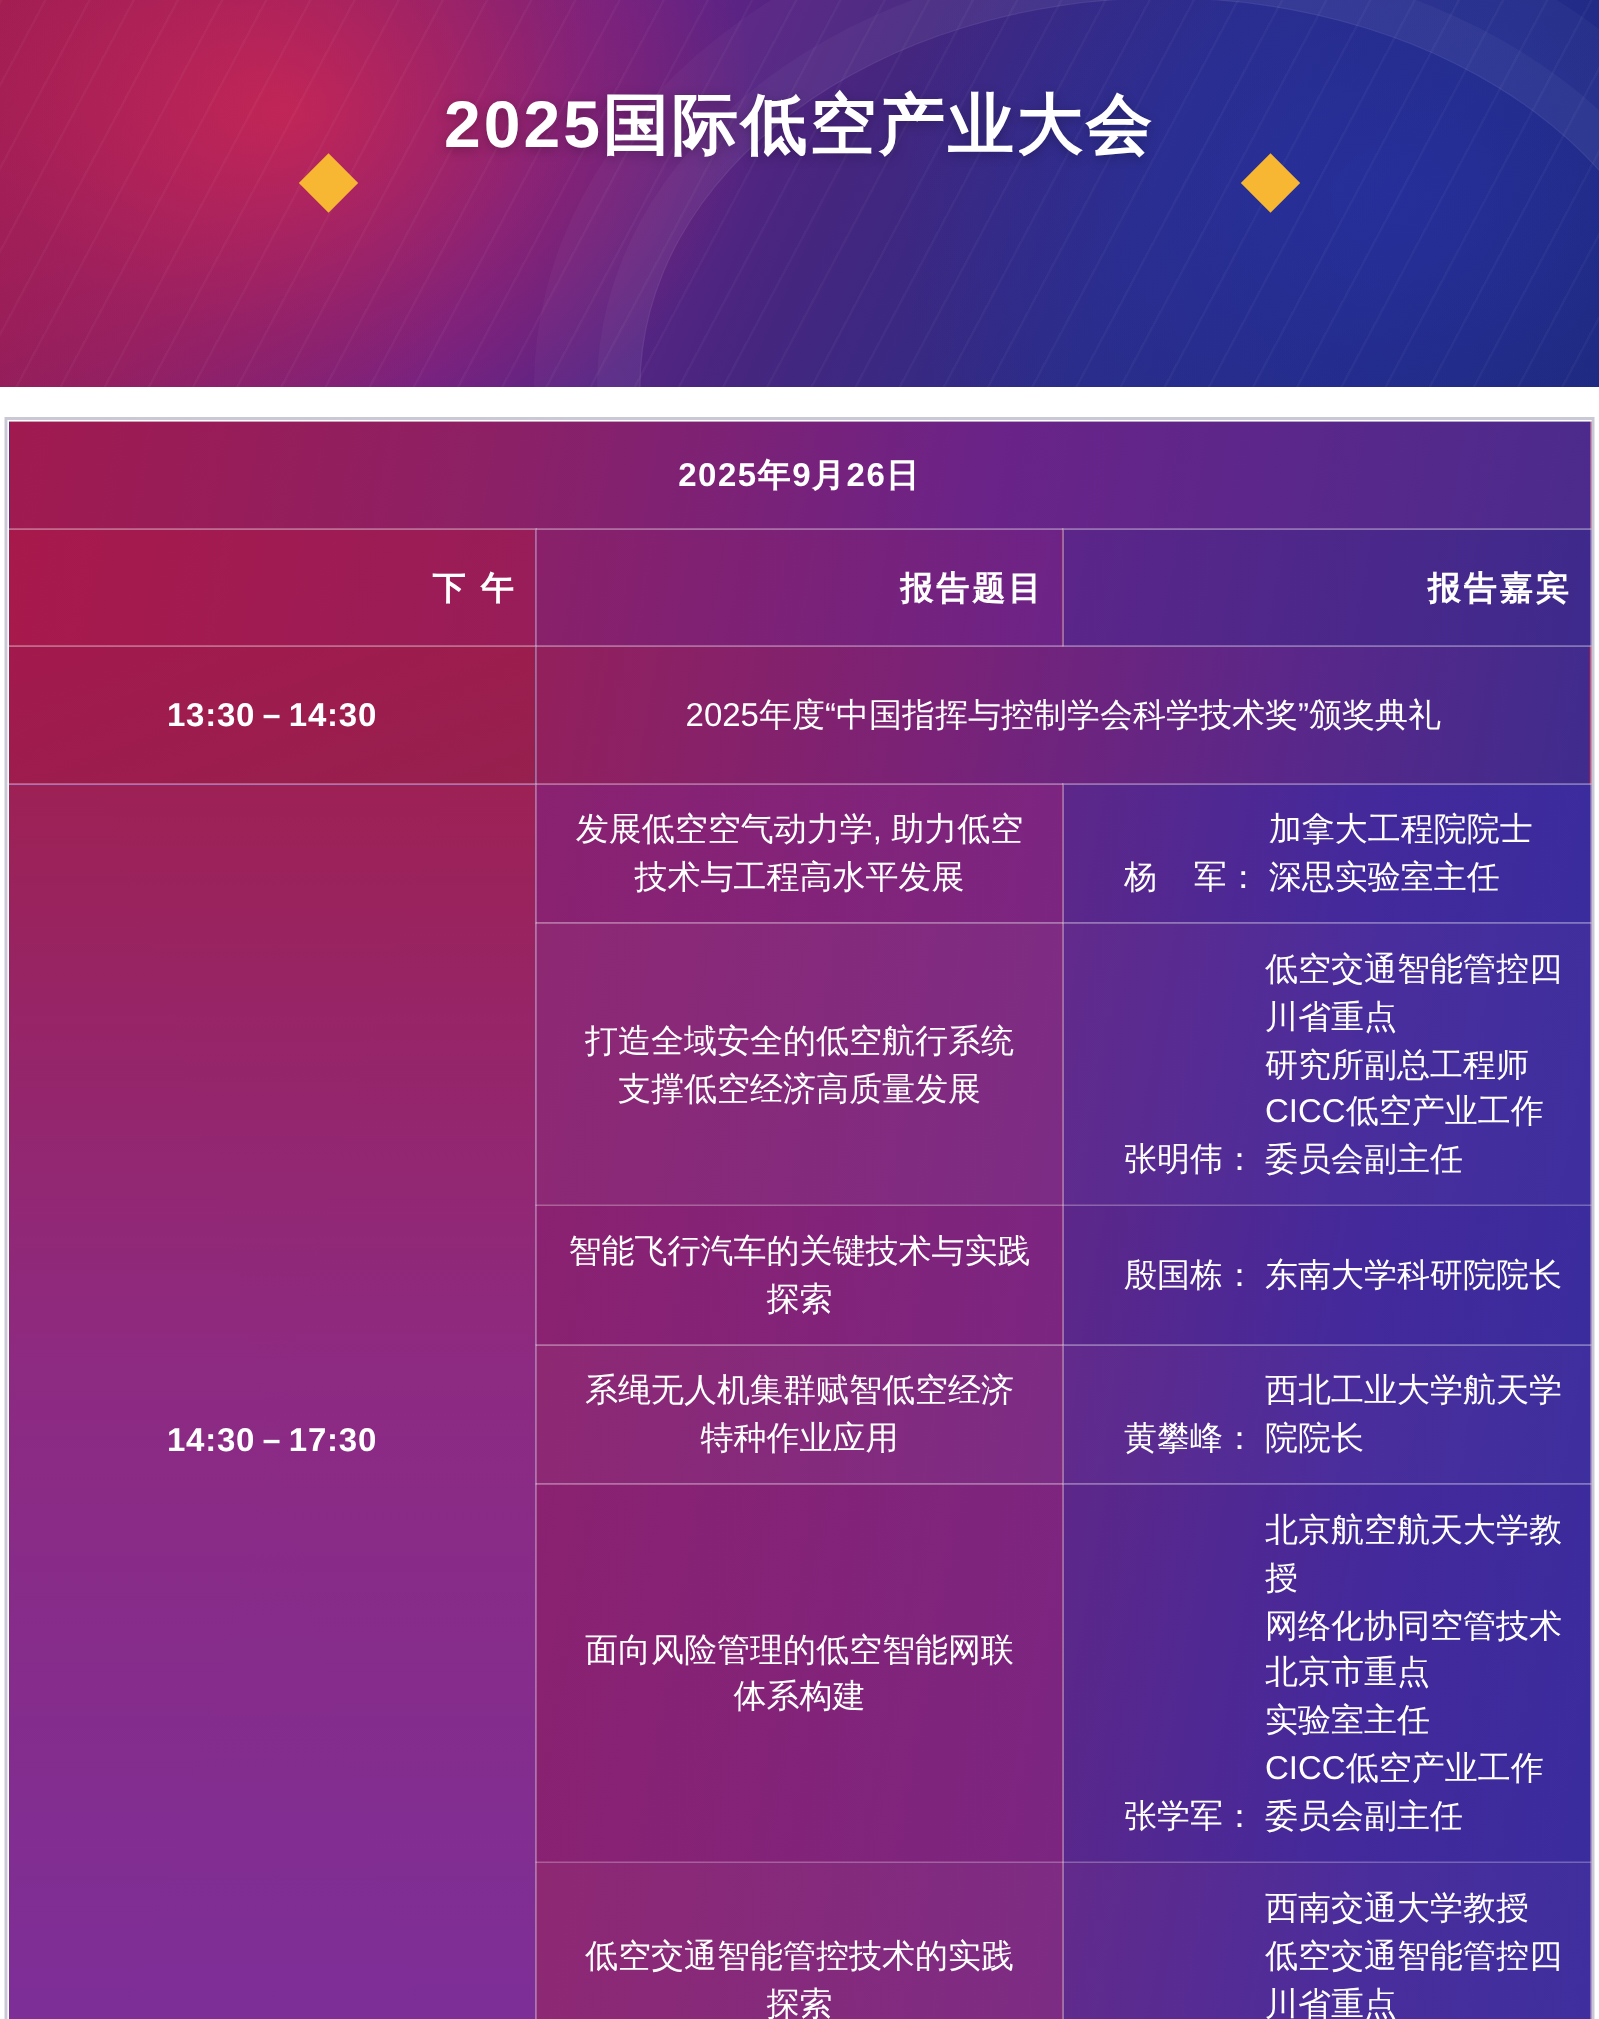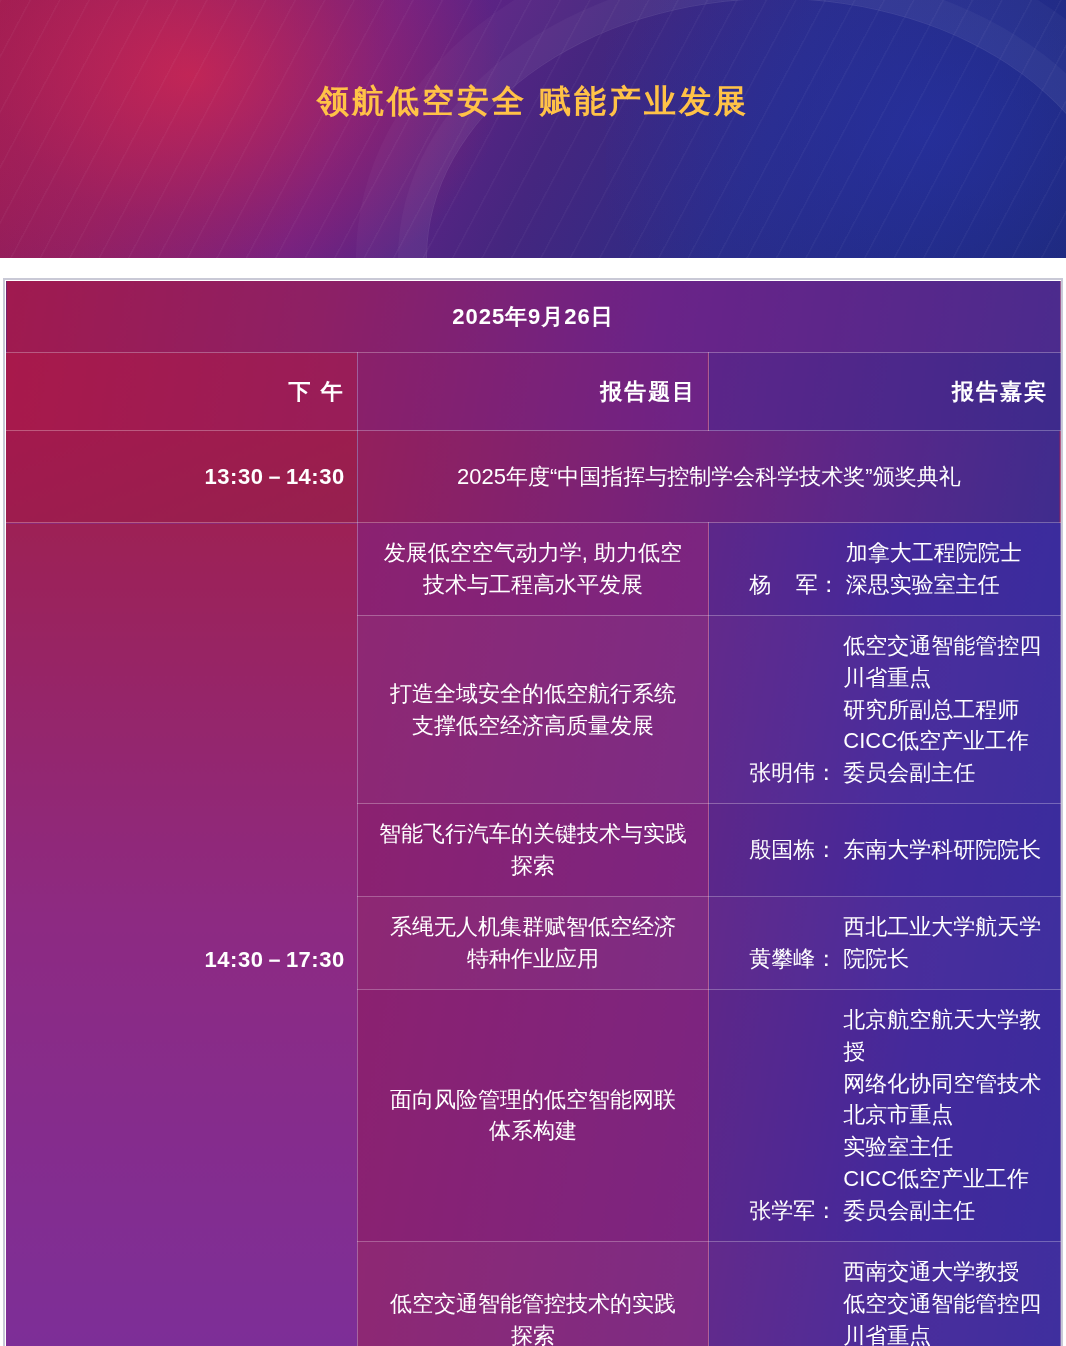--- a/index.html
+++ b/index.html
@@ -137,21 +137,21 @@
     font-weight: 700;
     height: 78px;
     letter-spacing: 2px;
   }
   .col-head.c1 { background: linear-gradient(100deg, #a8194b 0%, #981d59 100%); }
   .col-head.c2 { background: linear-gradient(100deg, #8a2069 0%, #6c2387 100%); }
   .col-head.c3 { background: linear-gradient(100deg, #5c2589 0%, #3d2a8c 100%); }
 
   
   .time-cell {
-    text-align: right;
+    text-align: center;
     font-size: 24px;
     font-weight: 700;
     width: 206px;
     letter-spacing: 0.5px;
     margin-left: 20px;
   }
   .time-1 { background: linear-gradient(160deg, #a3194d 0%, #96204f 100%); height: 92px; }
   .time-2 { background: linear-gradient(180deg, #9d2155 0%, #8d2a82 45%, #7b2f9a 100%); }
 
   
@@ -188,21 +188,25 @@
 <body>
 
 <div id="page">
 
   <div class="banner">
     <div class="glowA"></div>
     <div class="glowB"></div>
     <div class="streaks"></div>
     <div class="arcs"></div>
     <div class="banner-inner">
-      <div class="sub-title">领航低空安全  赋能产业发展</div>
+      <div class="title-row">
+        <span class="diamond left"></span>
+        <span class="diamond right"></span>
+        <h1 class="main-title">2025国际低空产业大会</h1>
+      </div>
     </div>
   </div>
 
   <div class="table-wrap">
     <table class="agenda">
       <tbody>
         <tr>
           <td class="date-cell" colspan="3">2025年9月26日</td>
         </tr>
 

